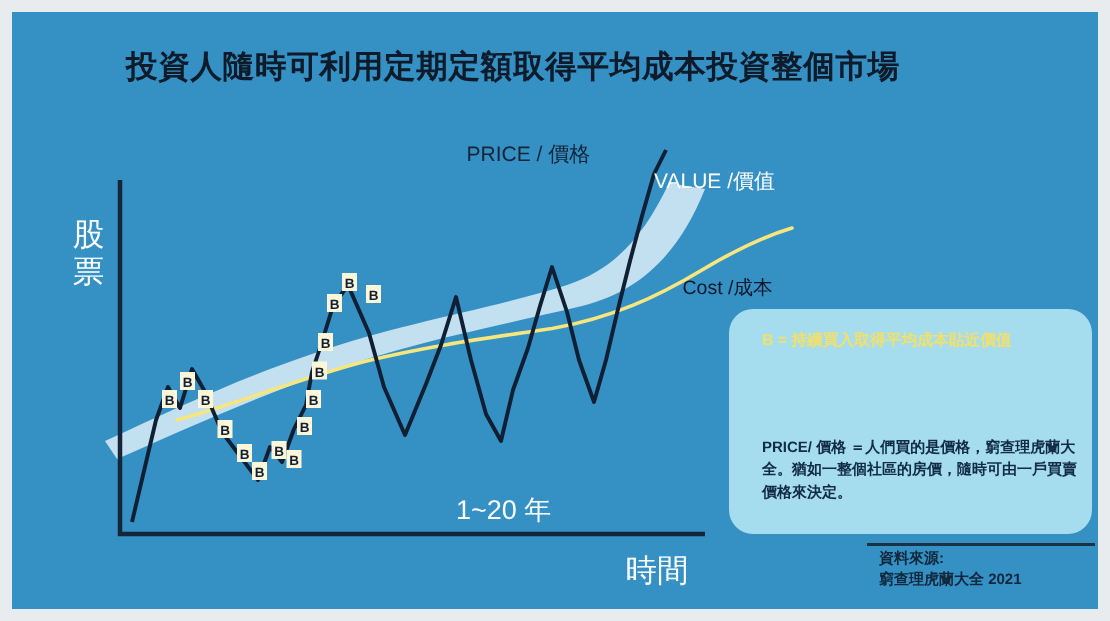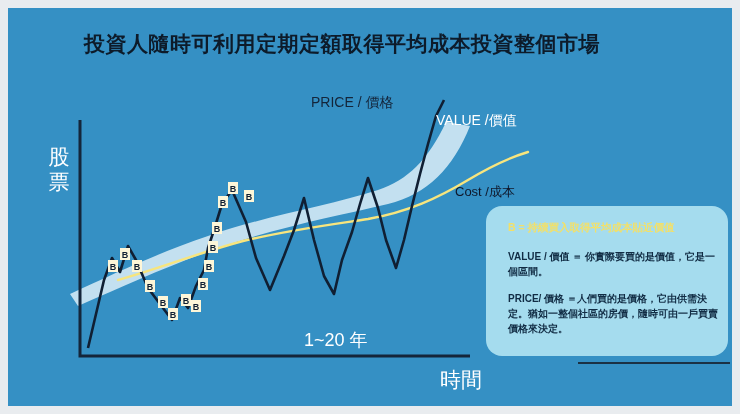--- a/index.html
+++ b/index.html
@@ -50,21 +50,21 @@
   }
   #y-axis-label {
     left: 36px;
     top: 136px;
     width: 30px;
     font-size: 21px;
     line-height: 25px;
     text-align: center;
   }
   #x-axis-label {
-    left: 432px;
+    left: 409px;
     top: 358px;
     font-size: 21px;
   }
   #years-label {
     position: absolute;
     left: 296px;
     top: 320px;
     font-size: 18px;
     color: #ffffff;
     text-align: right;
@@ -220,20 +220,23 @@
     <div id="y-axis-label" class="axis-label">股票</div>
     <div id="x-axis-label" class="axis-label">時間</div>
     <div id="years-label">1~20 年</div>
 
     <div id="price-label">PRICE / 價格</div>
     <div id="value-label">VALUE /價值</div>
     <div id="cost-label">Cost /成本</div>
 
     <div id="legend-box">
       <div id="legend-line-1" class="legend-p">B = 持續買入取得平均成本貼近價值</div>
-      <div id="legend-line-2" class="legend-p">VALUE / 價值 ＝ 你實際要買的是價值，它是一個區間。</div>
-      <div id="legend-line-3" class="legend-p">PRICE/ 價格 ＝人們買的是價格，它由供需決定。猶如一整個社區的房價，隨時可由一戶買賣價格來決定。</div>
+      <div id="legend-line-3" class="legend-p">PRICE/ 價格 ＝人們買的是價格，窮查理虎蘭大全。猶如一整個社區的房價，隨時可由一戶買賣價格來決定。</div>
     </div>
 
     <div id="source-rule"></div>
+    <div id="source-block">
+      <div>資料來源:</div>
+      <div>窮查理虎蘭大全 2021</div>
+    </div>
 
   </div>
 </div>
 
 </body></html>

